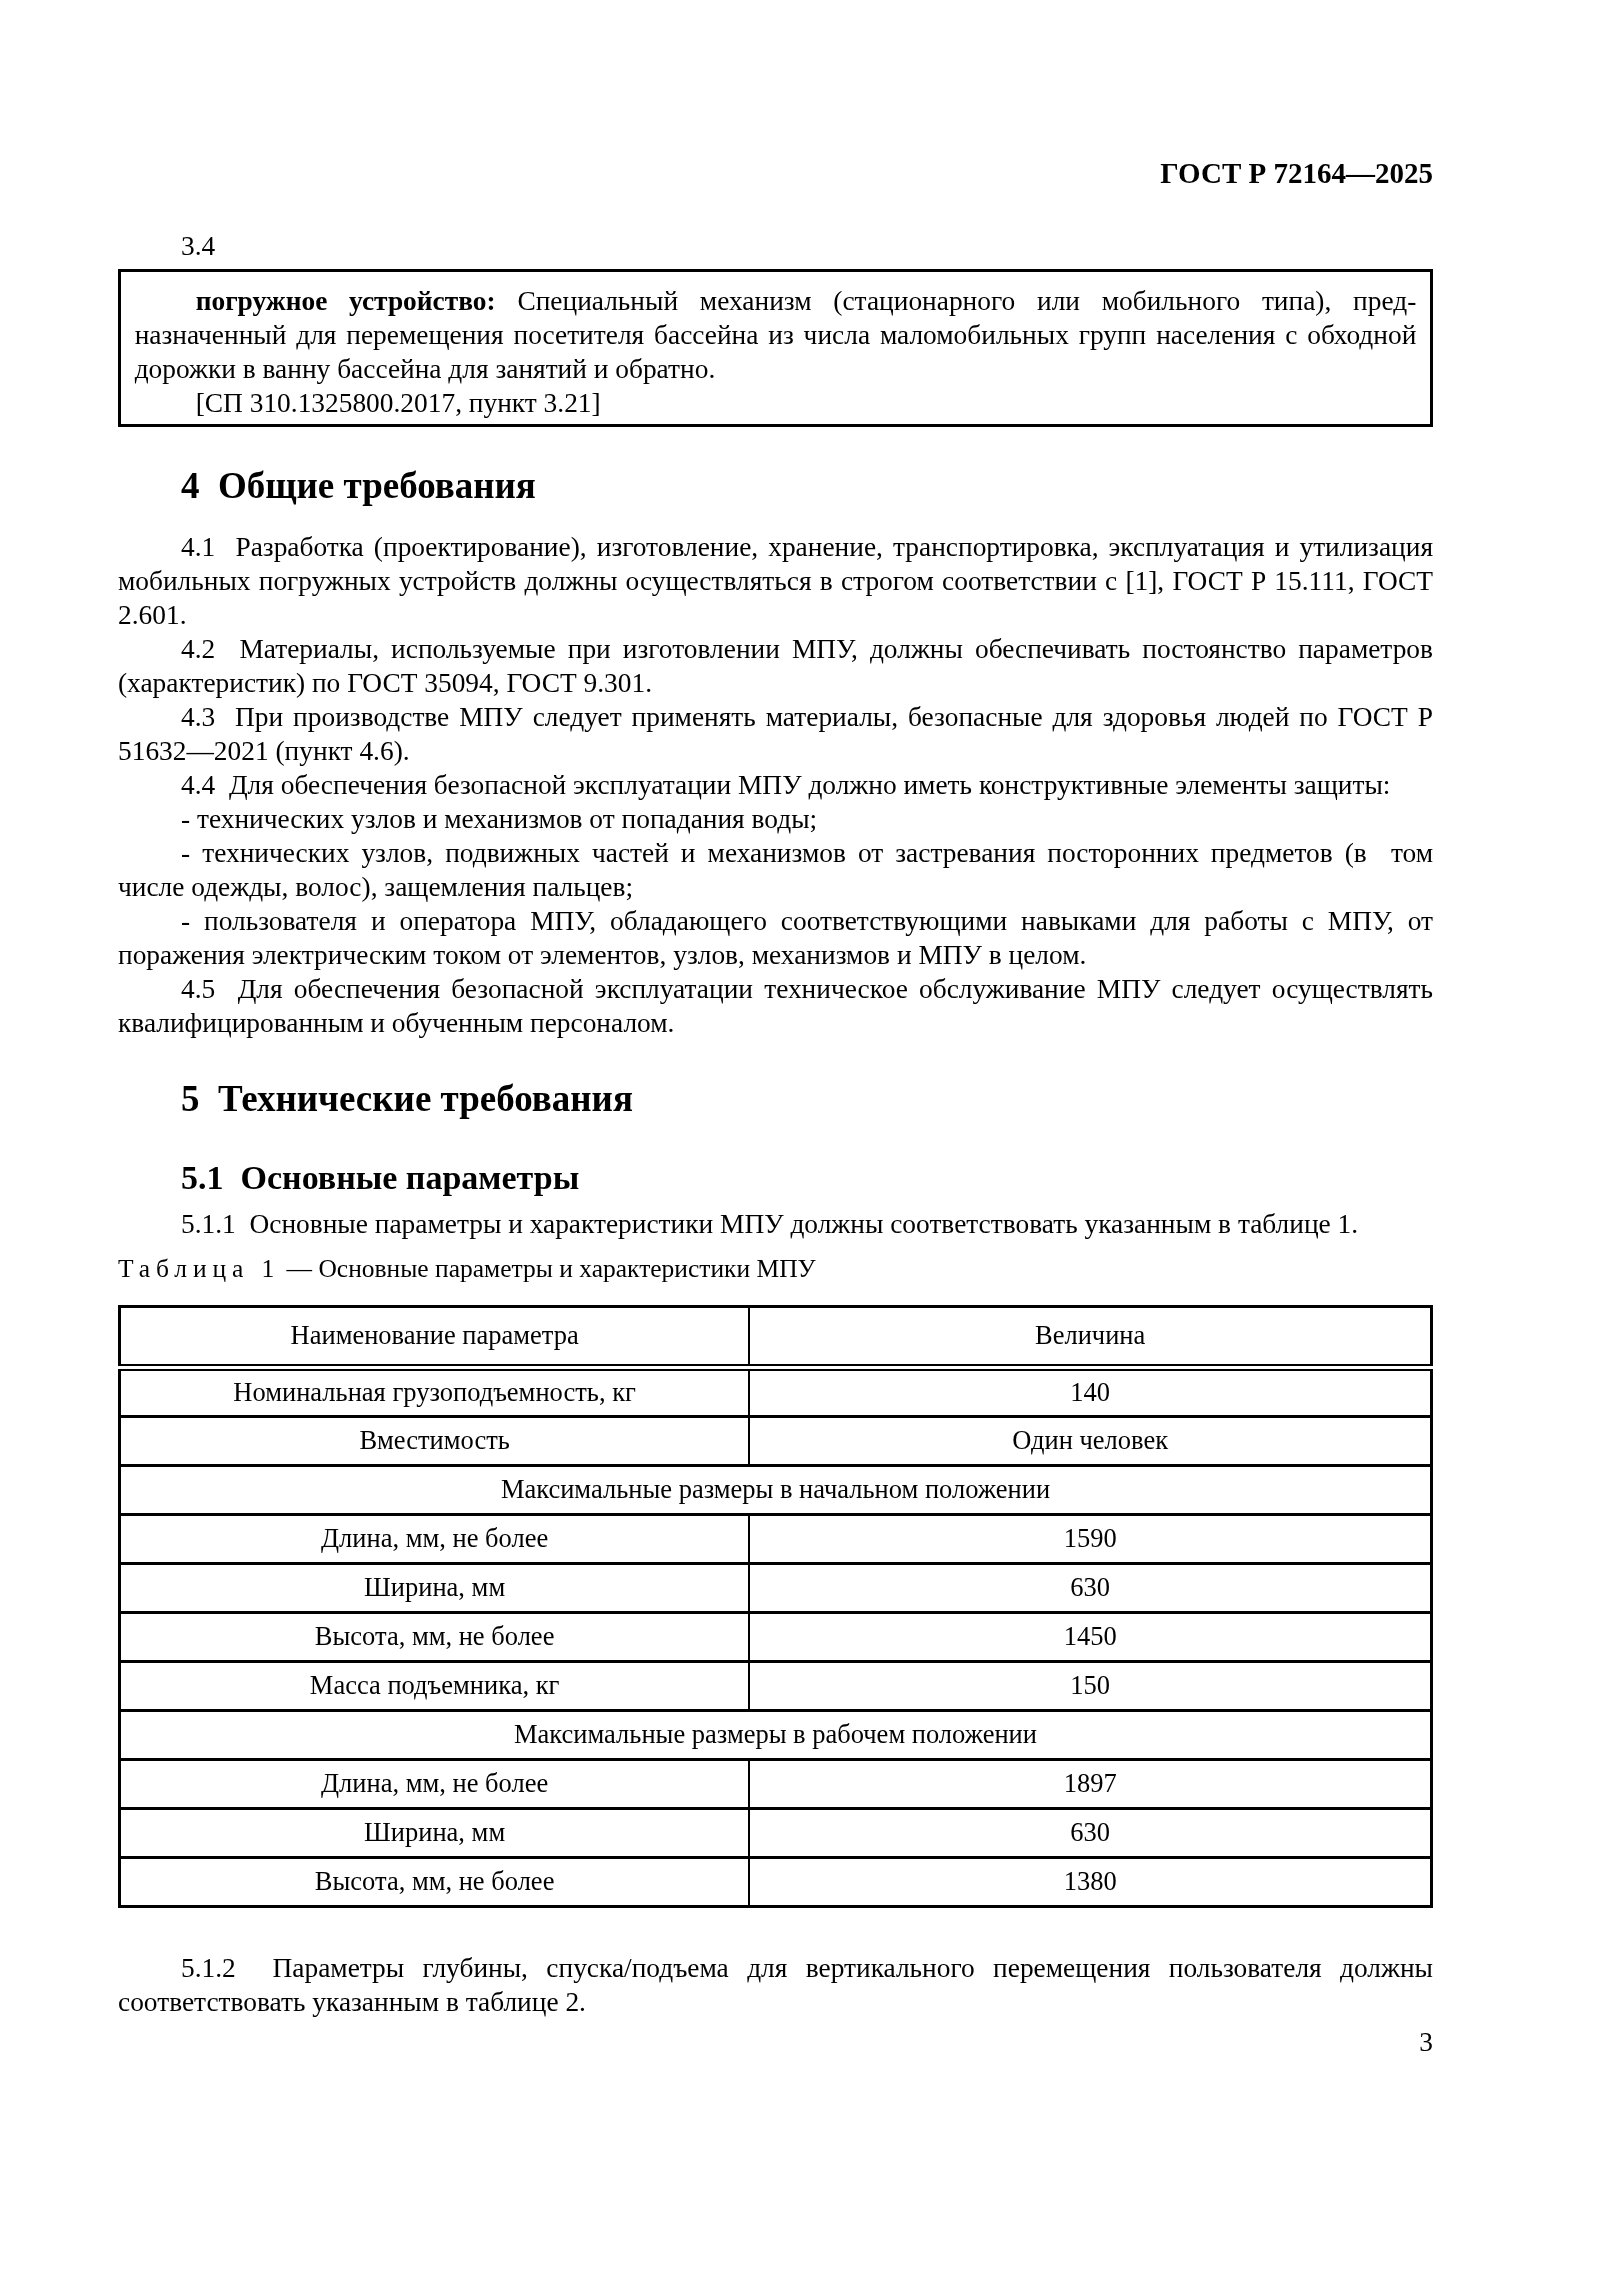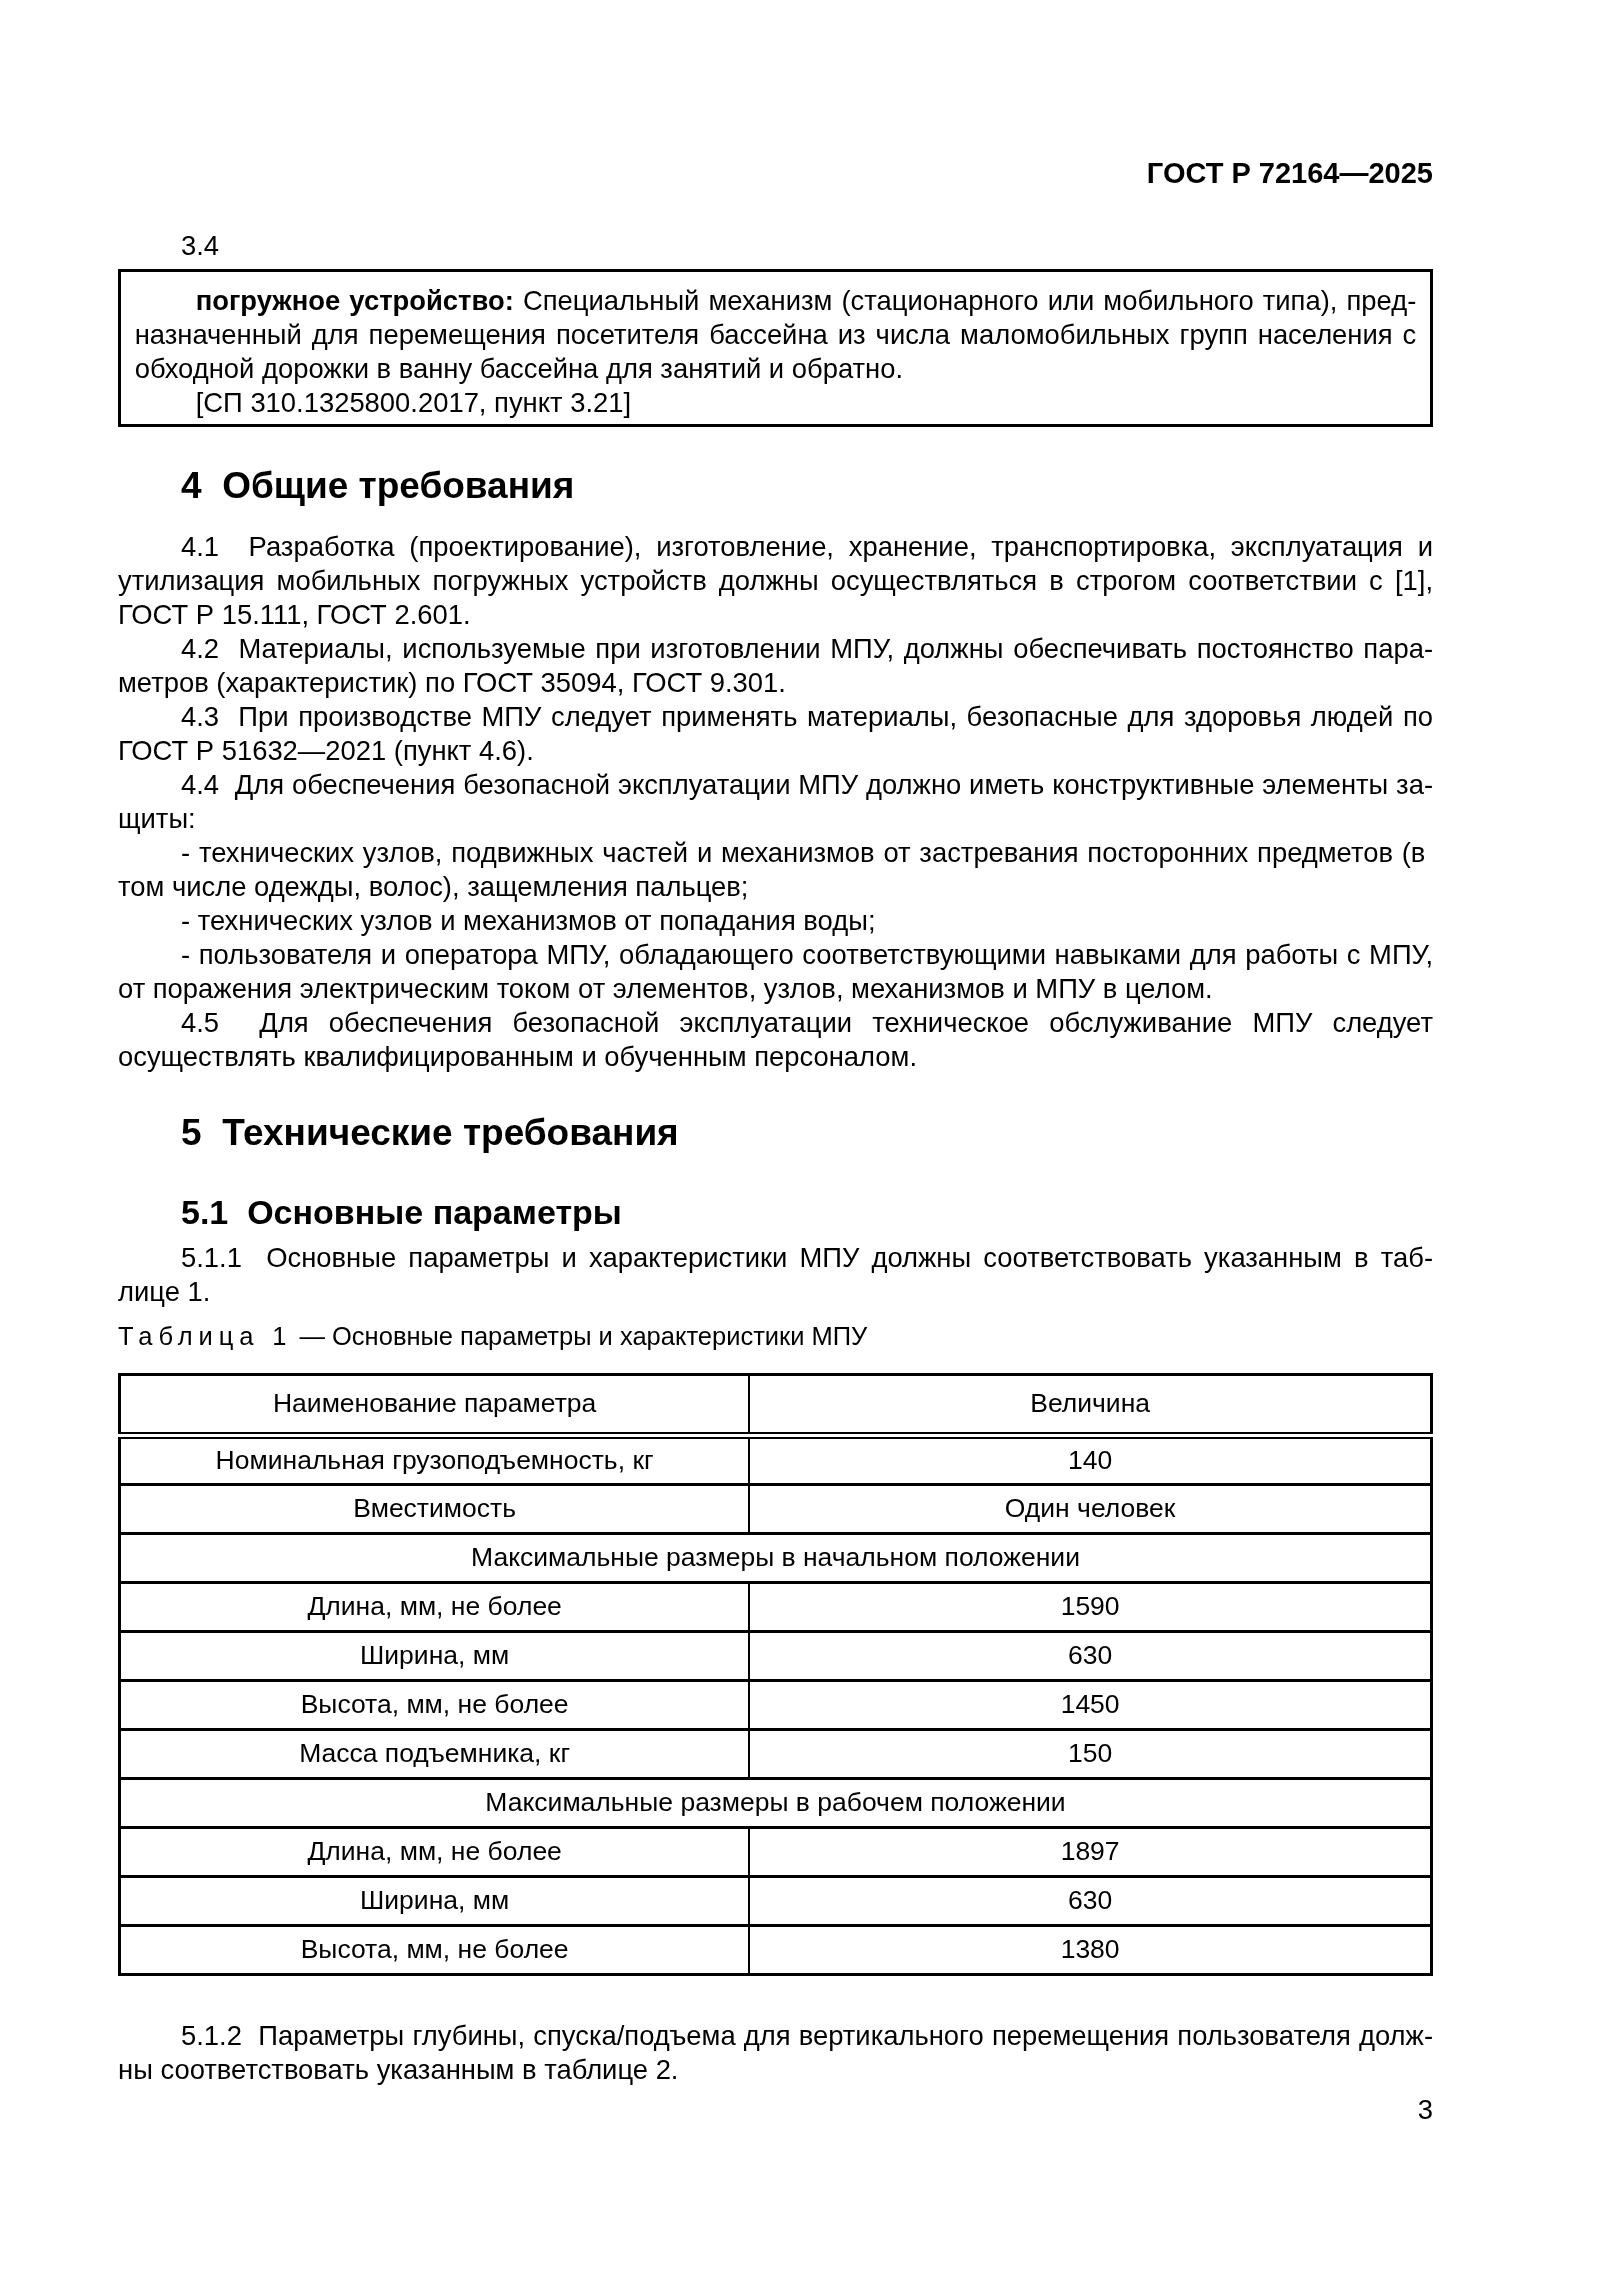--- a/index.html
+++ b/index.html
@@ -3,21 +3,21 @@
 <meta charset="utf-8">
 <style>
   * { margin: 0; padding: 0; box-sizing: border-box; }
   html, body { background: #ffffff; }
   .page {
     position: relative;
     width: 1472px;
     height: 2293px;
     background: #ffffff;
     color: #000000;
-    font-family: Liberation Sans, sans-serif;
+    font-family: Liberation Serif, serif;
     overflow: hidden;
   }
   .content {
     margin-left: 118px;
     width: 1315px;
   }
   .doc-header {
     padding-top: 155px;
     text-align: right;
     font-weight: bold;
@@ -110,22 +110,22 @@
       <p class="def-p"><span class="def-term">погружное устройство:</span><span> Специальный механизм (стационарного или мобильного типа), пред­назначенный для перемещения посетителя бассейна из числа маломобильных групп населения с обходной дорожки в ванну бассейна для занятий и обратно.</span></p>
       <p class="def-src">[СП 310.1325800.2017, пункт 3.21]</p>
     </div>
 
     <div class="h-main">4&nbsp;&nbsp;Общие требования</div>
 
     <p class="para">4.1&nbsp; Разработка (проектирование), изготовление, хранение, транспортировка, эксплуатация и утилизация мобильных погружных устройств должны осуществляться в строгом соответствии с [1], ГОСТ Р 15.111, ГОСТ 2.601.</p>
     <p class="para">4.2&nbsp; Материалы, используемые при изготовлении МПУ, должны обеспечивать постоянство пара­метров (характеристик) по ГОСТ 35094, ГОСТ 9.301.</p>
     <p class="para">4.3&nbsp; При производстве МПУ следует применять материалы, безопасные для здоровья людей по ГОСТ Р 51632—2021 (пункт 4.6).</p>
     <p class="para">4.4&nbsp; Для обеспечения безопасной эксплуатации МПУ должно иметь конструктивные элементы за­щиты:</p>
+    <p class="para">- технических узлов и механизмов от попадания воды;</p>
     <p class="para">- технических узлов, подвижных частей и механизмов от застревания посторонних предметов (в&nbsp; том числе одежды, волос), защемления пальцев;</p>
-    <p class="para">- технических узлов и механизмов от попадания воды;</p>
     <p class="para">- пользователя и оператора МПУ, обладающего соответствующими навыками для работы с МПУ, от поражения электрическим током от элементов, узлов, механизмов и МПУ в целом.</p>
     <p class="para">4.5&nbsp; Для обеспечения безопасной эксплуатации техническое обслуживание МПУ следует осущест­влять квалифицированным и обученным персоналом.</p>
 
     <div class="h-main">5&nbsp;&nbsp;Технические требования</div>
     <div class="h-sub">5.1&nbsp;&nbsp;Основные параметры</div>
 
     <p class="para after-sub">5.1.1&nbsp; Основные параметры и характеристики МПУ должны соответствовать указанным в таб­лице 1.</p>
 
     <div class="tbl-caption"><span class="caption-label">Таблица 1</span> <span>— Основные параметры и характеристики МПУ</span></div>
 

